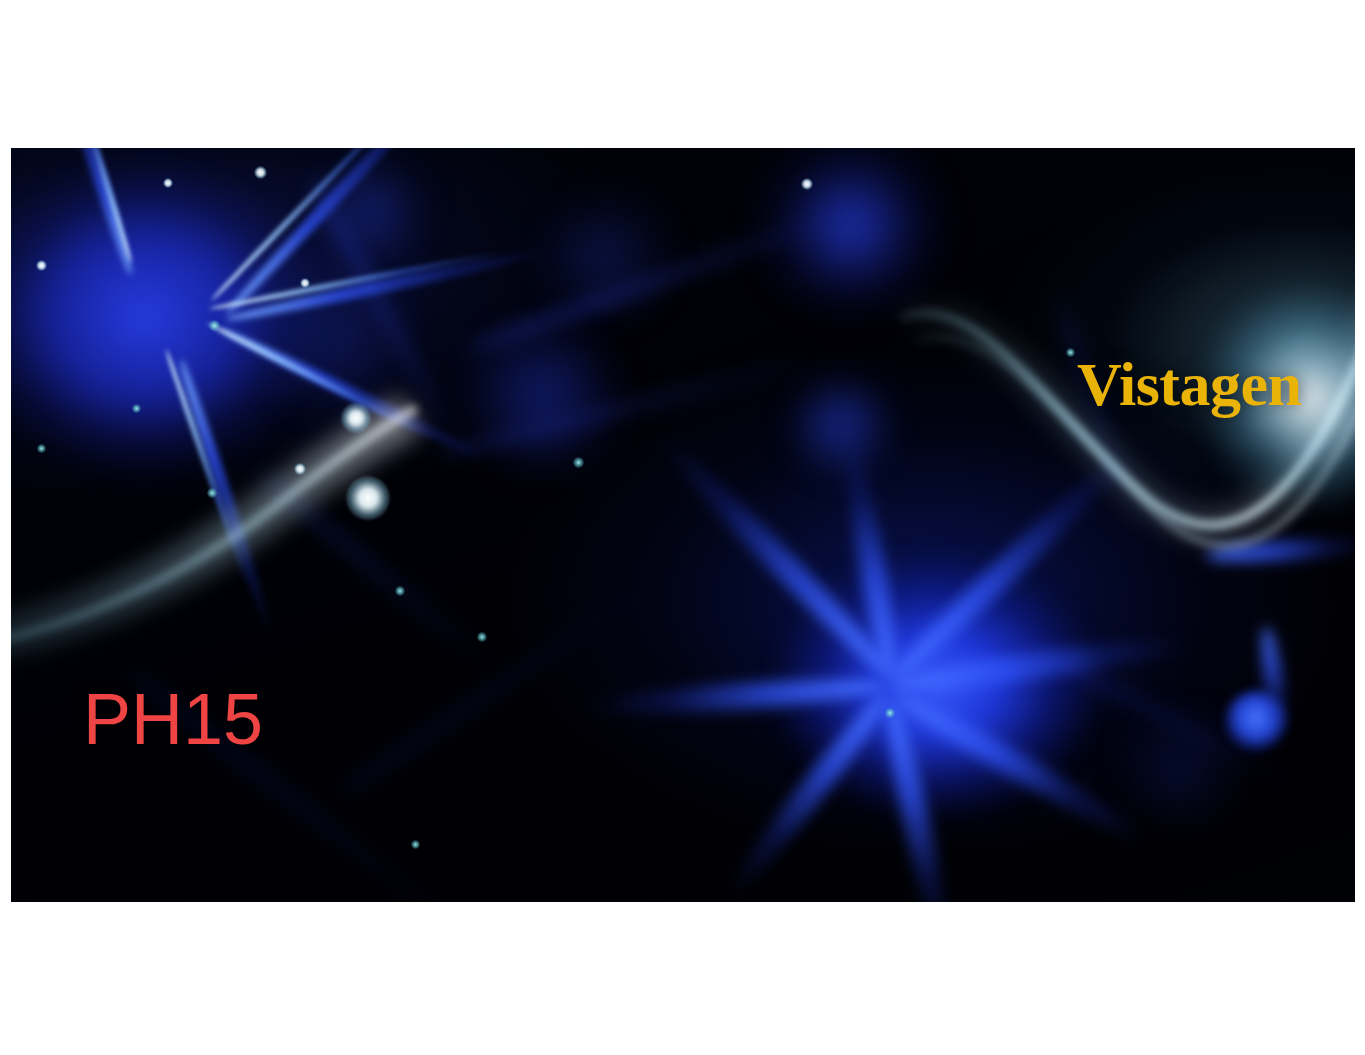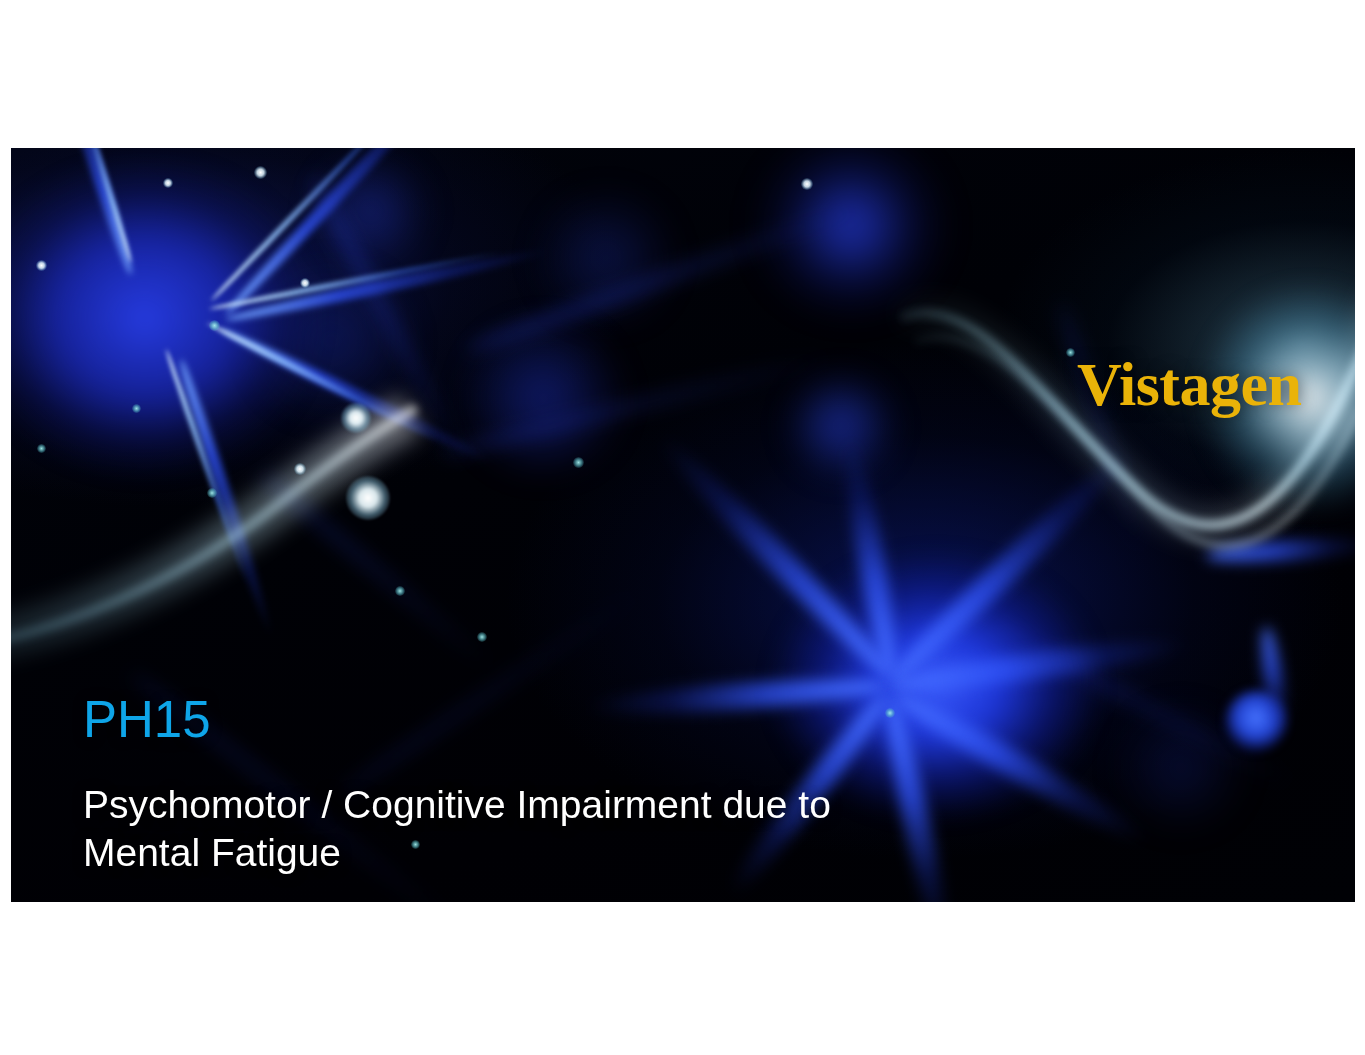--- a/index.html
+++ b/index.html
@@ -175,28 +175,27 @@
     line-height: 1;
     text-shadow: 0 0 16px rgba(0,0,0,0.55);
     white-space: nowrap;
   }
 
   #slide-title {
     position: absolute;
     left: 72px;
     top: 534px;
     font-family: "Liberation Sans", sans-serif;
-    font-size: 51px;
+    font-size: 72px;
     font-weight: 400;
-    color: #0ea5e9;
+    color: #ef4444;
     line-height: 1.05;
     letter-spacing: 0px;
     white-space: nowrap;
     text-shadow: 0 1px 14px rgba(0,0,0,0.45);
-    margin-top: 11px;
   }
 
   #slide-subtitle {
     position: absolute;
     left: 72px;
     top: 633px;
     width: 960px;
     font-family: "Liberation Sans", sans-serif;
     font-size: 39px;
     font-weight: 400;
@@ -327,19 +326,15 @@
       <div class="orb big" style="left:330px; top:255px; width:30px; height:30px;"></div>
       <div class="orb big" style="left:335px; top:328px; width:44px; height:44px;"></div>
       <div class="orb" style="left:283px; top:315px; width:12px; height:12px;"></div>
       <div class="orb" style="left:790px; top:30px;  width:12px; height:12px;"></div>
     </div>
 
     <div id="logo">Vistagen</div>
 
     <div id="slide-title">PH15</div>
 
-    <div id="slide-subtitle">
-      <span class="sub-line">Psychomotor / Cognitive Impairment due to</span>
-      <span class="sub-line">Mental Fatigue</span>
-    </div>
 
   </div>
 </div>
 
 </body></html>

